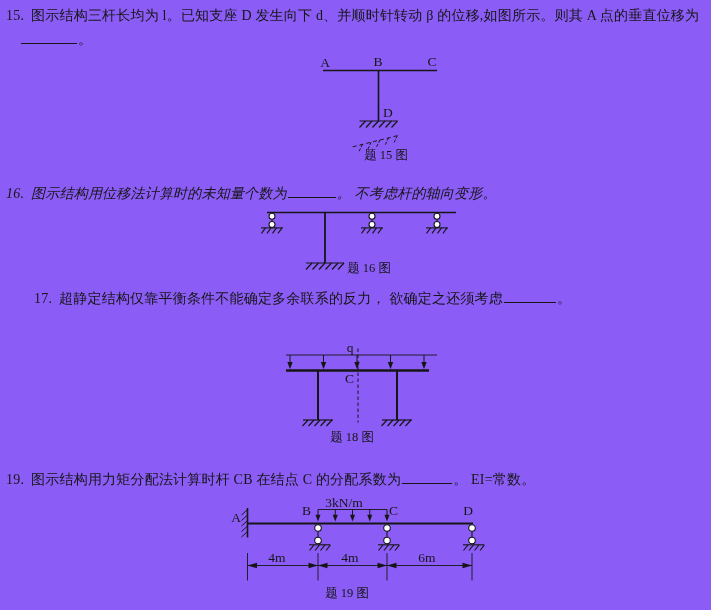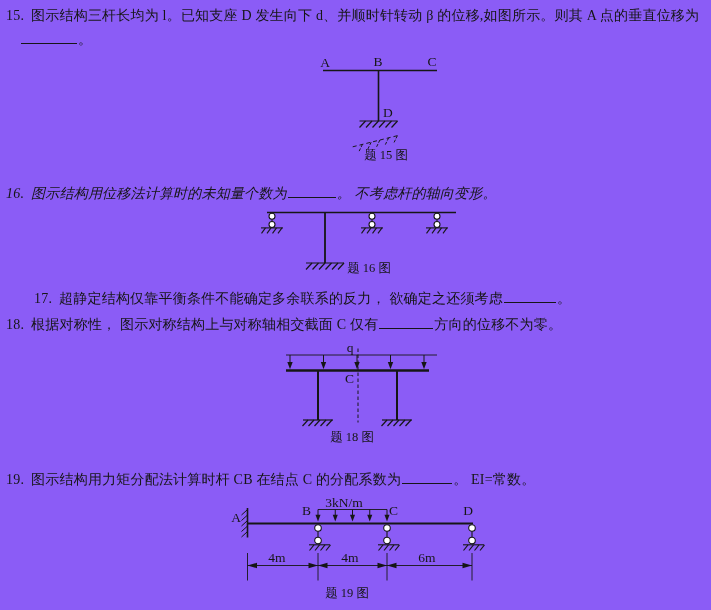--- a/index.html
+++ b/index.html
@@ -99,23 +99,20 @@
     <use href="#fixed38" x="325" y="263"></use>
     <use href="#pend16" x="372" y="212.5"></use>
     <use href="#pend16" x="437" y="212.5"></use>
     <text class="cap" x="369" y="272" text-anchor="middle">题 16 图</text>
   </svg>
 
   <div class="q-line" style="left:6px;top:290px;margin-left:28px;">
     <span class="q-num">17.</span><span>超静定结构仅靠平衡条件不能确定多余联系的反力， 欲确定之还须考虑</span><span class="blank" style="width:52px;"></span><span>。</span>
   </div>
 
-  <div class="q-line" style="left:6px;top:316px;">
-    <span class="q-num">18.</span><span>根据对称性， 图示对称结构上与对称轴相交截面 C 仅有</span><span class="blank" style="width:54px;"></span><span>方向的位移不为零。</span>
-  </div>
 
   <svg class="diagram" style="left:276px;top:341px;" width="178" height="106" viewBox="276 341 178 106">
     <line class="stroke" x1="286" y1="355" x2="437" y2="355" stroke-width="0.9"></line>
     <g>
       <line class="stroke" x1="290" y1="355" x2="290" y2="364.5" stroke-width="1"></line>
       <polygon class="fillhead" points="287.3,362 292.7,362 290,369.3"></polygon>
       <line class="stroke" x1="323.5" y1="355" x2="323.5" y2="364.5" stroke-width="1"></line>
       <polygon class="fillhead" points="320.8,362 326.2,362 323.5,369.3"></polygon>
       <line class="stroke" x1="357" y1="355" x2="357" y2="364.5" stroke-width="1"></line>
       <polygon class="fillhead" points="354.3,362 359.7,362 357,369.3"></polygon>

